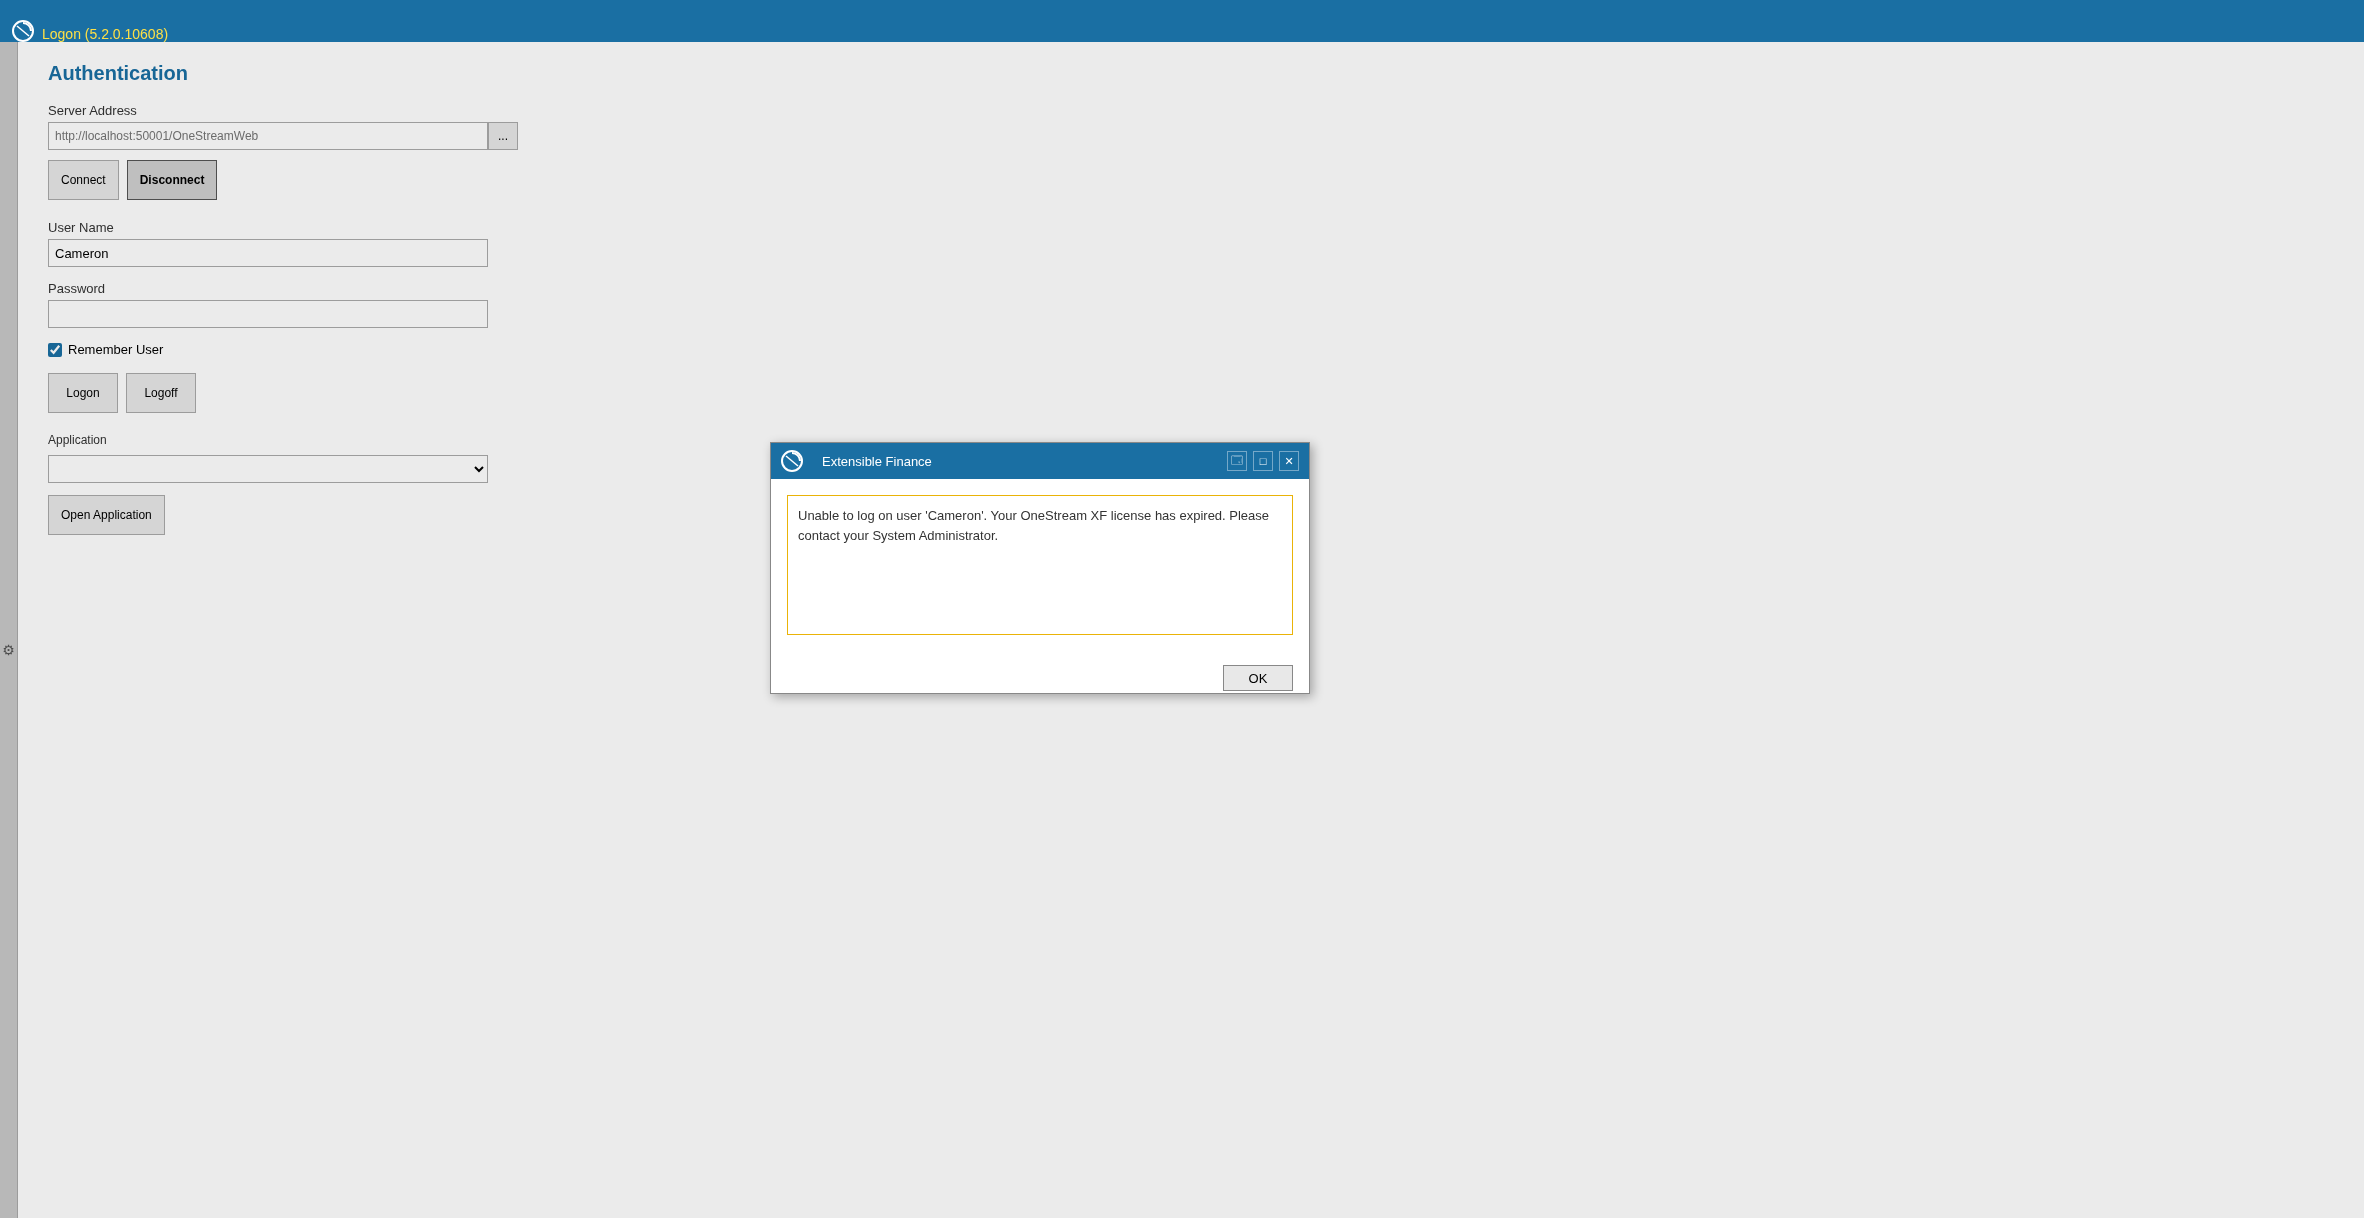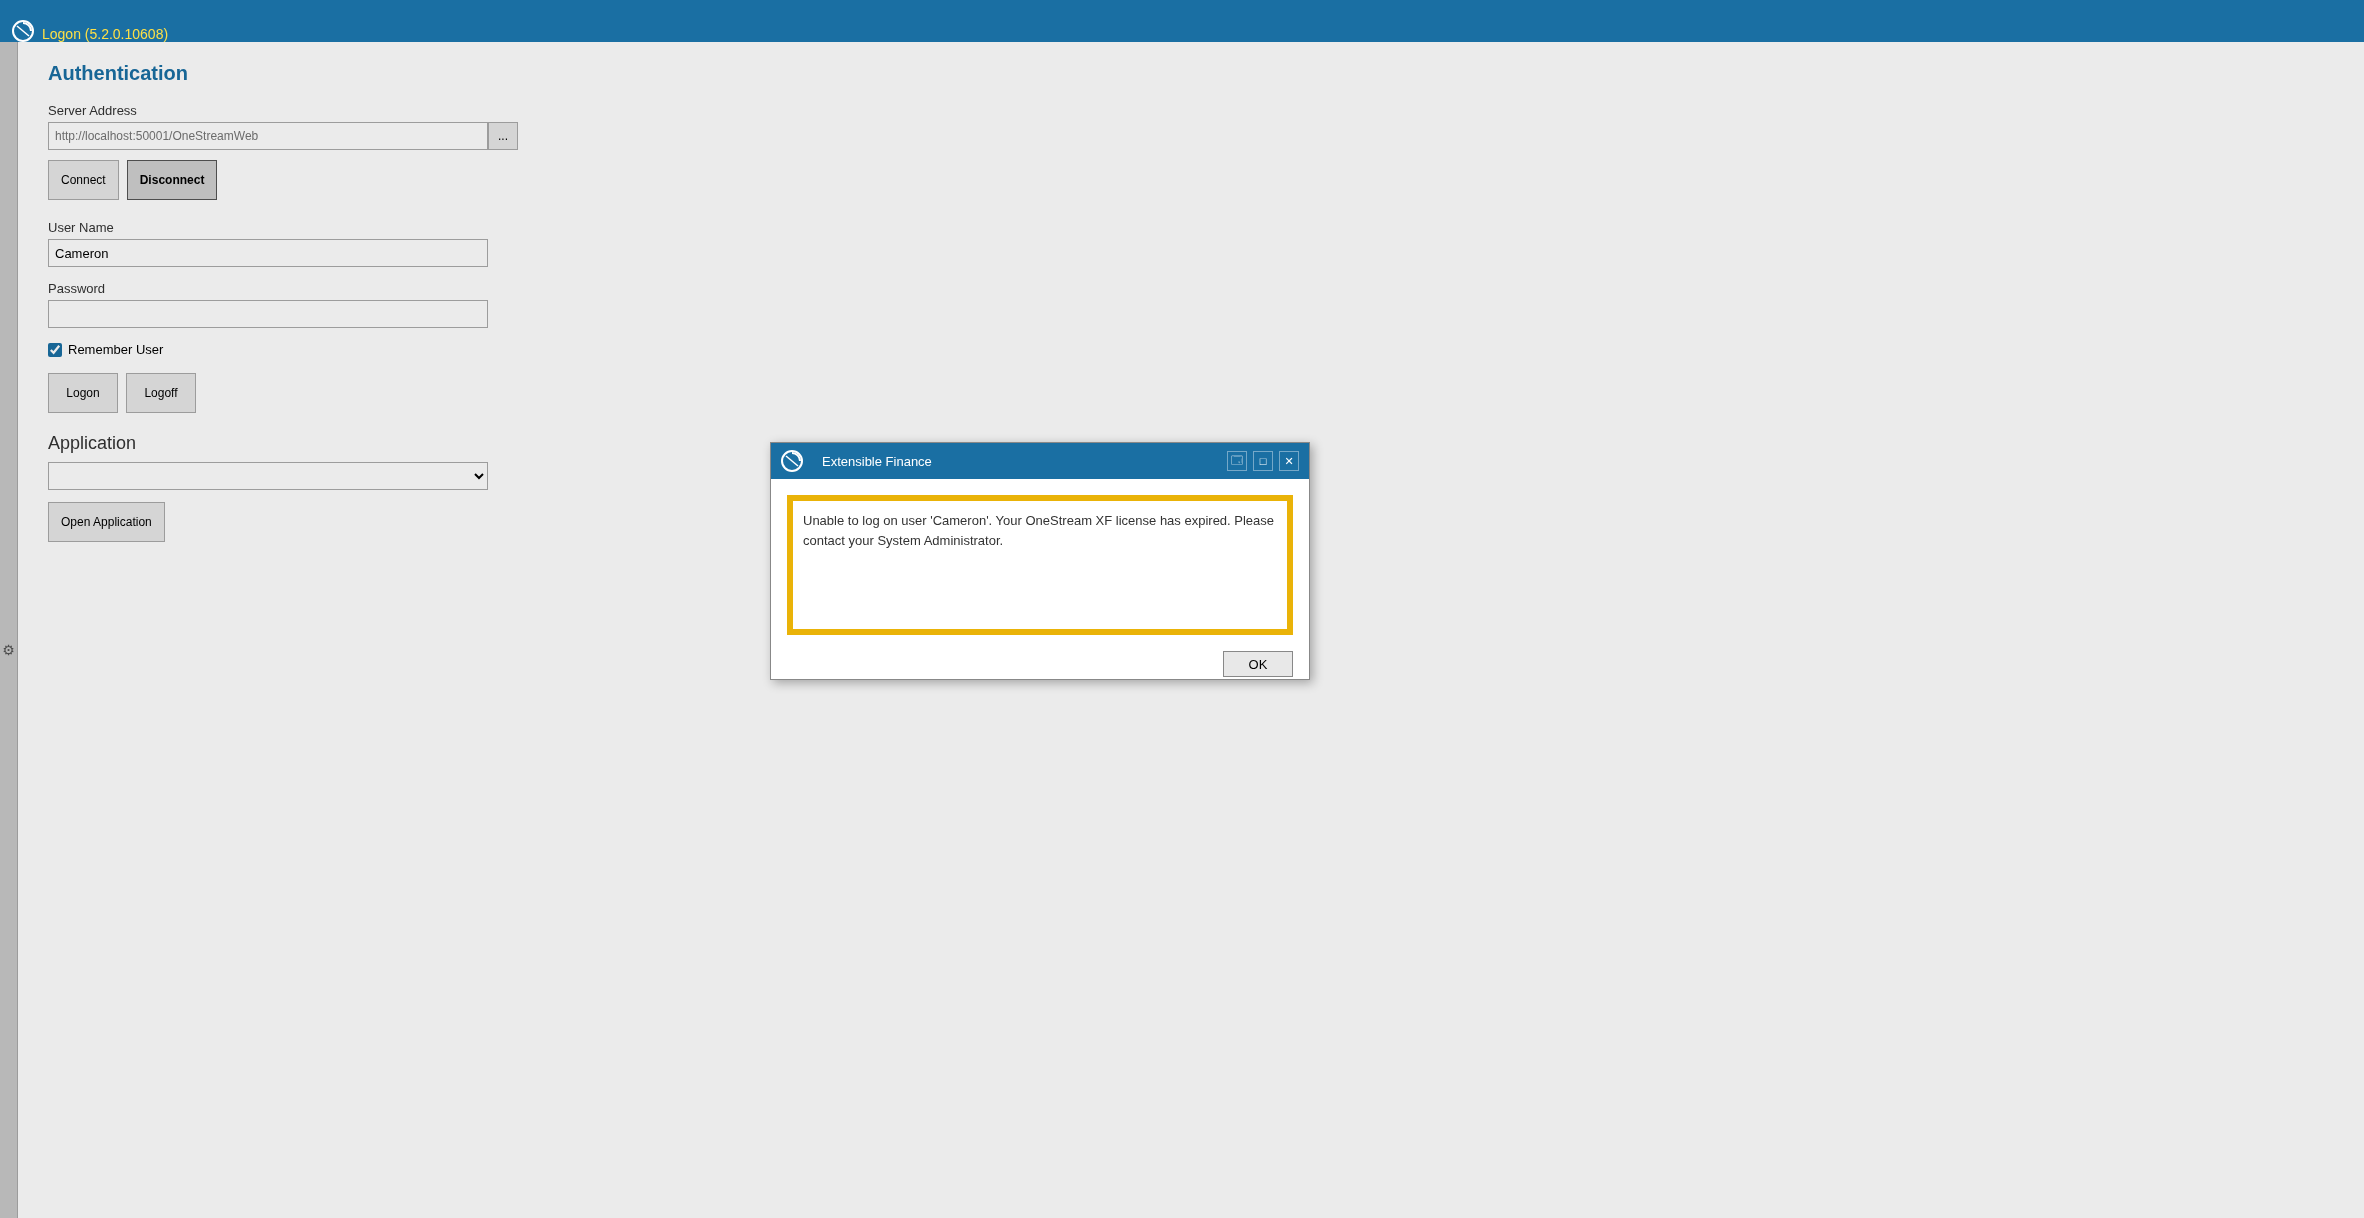--- a/index.html
+++ b/index.html
@@ -140,21 +140,21 @@
       margin-bottom: 16px;
     }
     .checkbox-row input[type="checkbox"] {
       width: 14px;
       height: 14px;
       accent-color: #1a6fa3;
     }
 
     .section-heading {
       color: #333;
-      font-size: 18px;
+      font-size: 12px;
       font-weight: normal;
       margin-bottom: 8px;
       margin-top: 10px;
     }
 
     .dropdown-row {
       display: flex;
       align-items: center;
       gap: 4px;
       margin-bottom: 12px;
@@ -211,27 +211,28 @@
       cursor: pointer;
       font-size: 11px;
       display: flex;
       align-items: center;
       justify-content: center;
     }
     .dialog-body {
       padding: 16px;
     }
     .dialog-message-box {
-      border: 6px solid #eab308;
+      border: 1px solid #eab308;
       min-height: 140px;
       padding: 10px;
       background: white;
       font-size: 13px;
       color: #333;
       line-height: 1.5;
+      margin-bottom: 14px;
     }
     .dialog-footer {
       display: flex;
       justify-content: flex-end;
       padding: 0 16px 2px;
     }
     .ok-btn {
       min-width: 70px;
       height: 26px;
       border: 1px solid #888;

